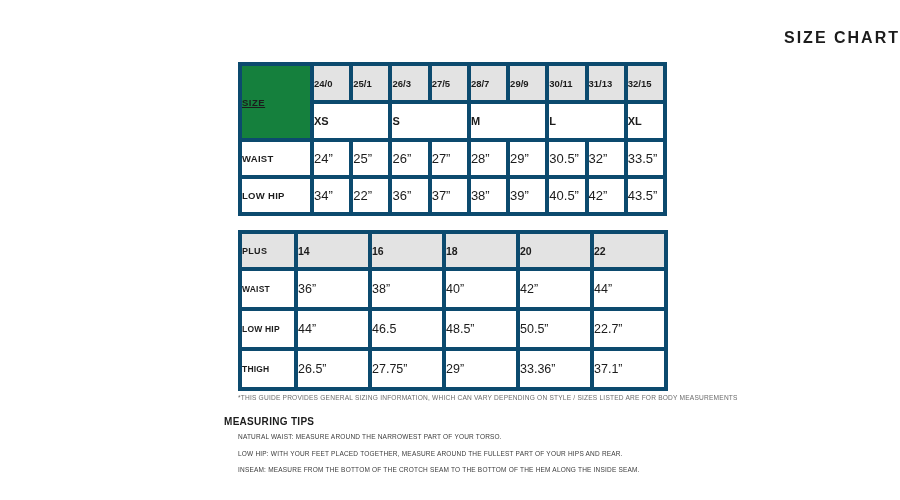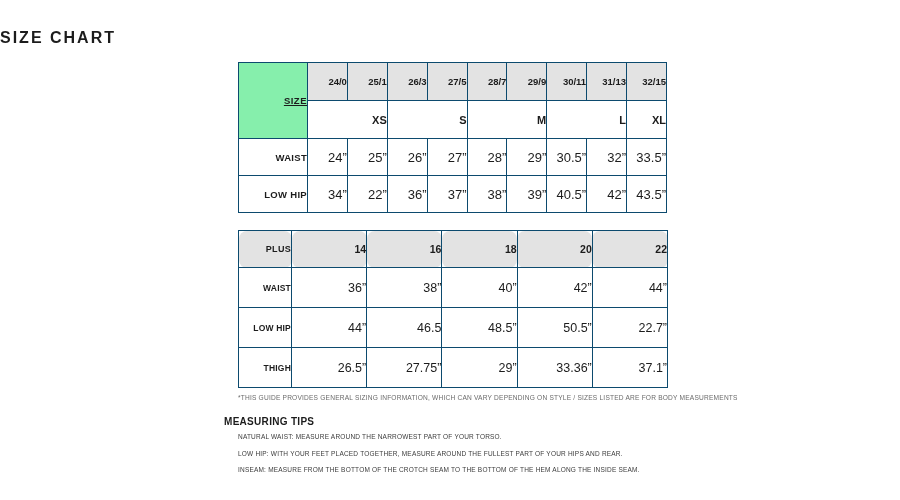--- a/index.html
+++ b/index.html
@@ -7,44 +7,44 @@
     position: relative;
     width: 900px; height: 500px;
     background: #ffffff;
     overflow: hidden;
     font-family: "Liberation Sans", sans-serif;
     color: #1c1c1c;
   }
   .page-title {
     position: absolute;
     top: 29px; left: 0; width: 100%;
-    text-align: left;
+    text-align: right;
     font-size: 16px; font-weight: bold;
     letter-spacing: 2px;
     color: #1c1c1c;
   }
   table {
     position: absolute;
     border-collapse: collapse;
     table-layout: fixed;
     background: #ffffff;
   }
   th, td {
-    border: 1px solid #0c4a6e;
-    text-align: right;
+    border: 4px solid #0c4a6e;
+    text-align: left;
     vertical-align: middle;
     padding: 0;
     color: #1c1c1c;
   }
   
   .t1 { left: 238px; top: 62px; width: 429px; }
   .t1 .corner { width: 68px; font-size: 10px; font-weight: bold; letter-spacing: .5px; background: #ffffff; }
   .t1 tr.num-row { height: 38px; }
   .t1 tr.num-row th { background: #e3e3e3; font-size: 9.5px; font-weight: bold; }
-  .t1 tr.num-row th.corner { background: #86efac; text-decoration: underline; }
+  .t1 tr.num-row th.corner { background: #15803d; text-decoration: underline; }
   .t1 tr.letter-row { height: 38px; }
   .t1 tr.letter-row th { background: #ffffff; font-size: 11px; font-weight: bold; margin-top: 44px; }
   .t1 tr.val-row { height: 37px; }
   .t1 tr.val-row th { font-size: 9.5px; font-weight: bold; letter-spacing: .3px; }
   .t1 tr.val-row td { font-size: 13px; font-weight: normal; }
   
   .t2 { left: 238px; top: 230px; width: 430px; }
   .t2 .corner { width: 52px; }
   .t2 tr.num-row { height: 37px; }
   .t2 tr.num-row th { background: #e3e3e3; font-size: 10.5px; font-weight: bold; border-radius: 8px; }

